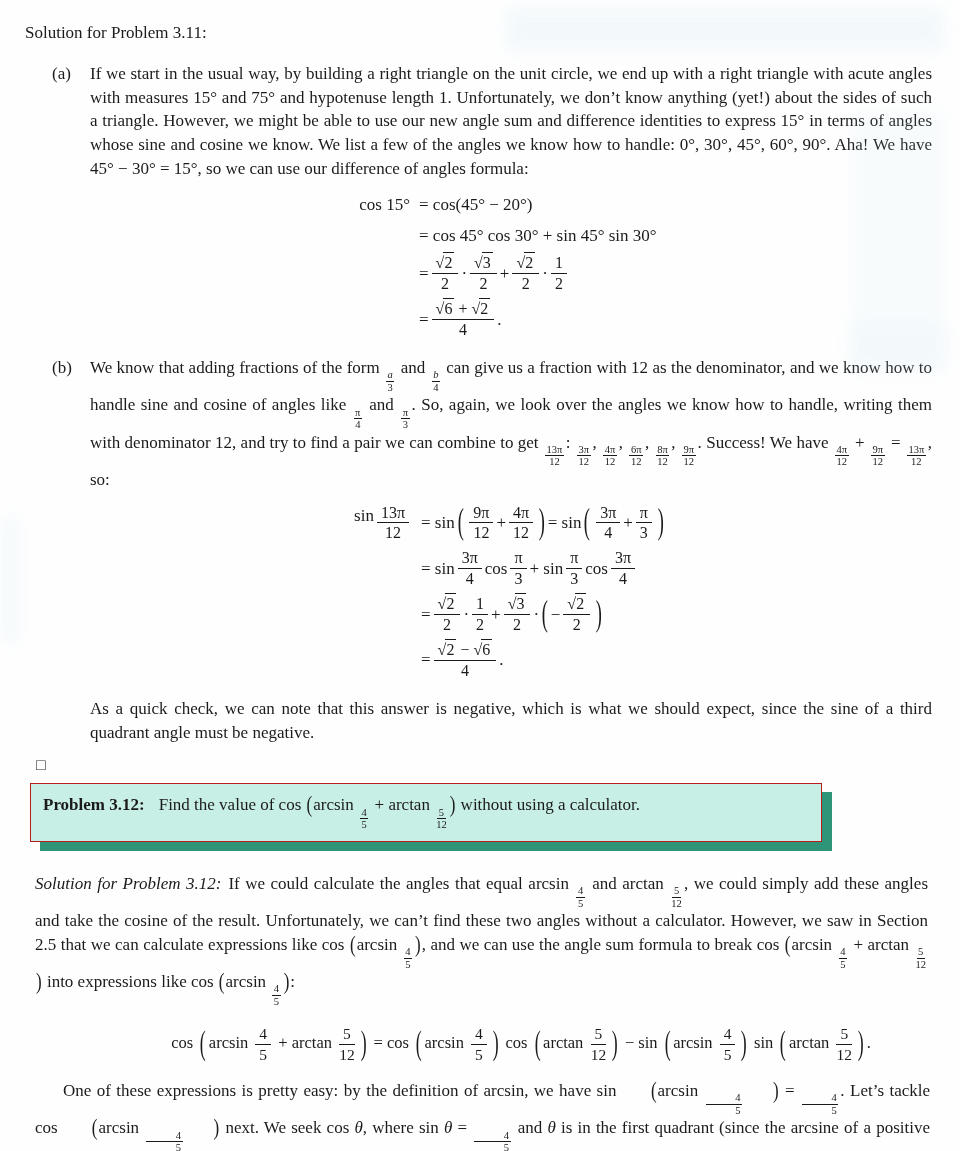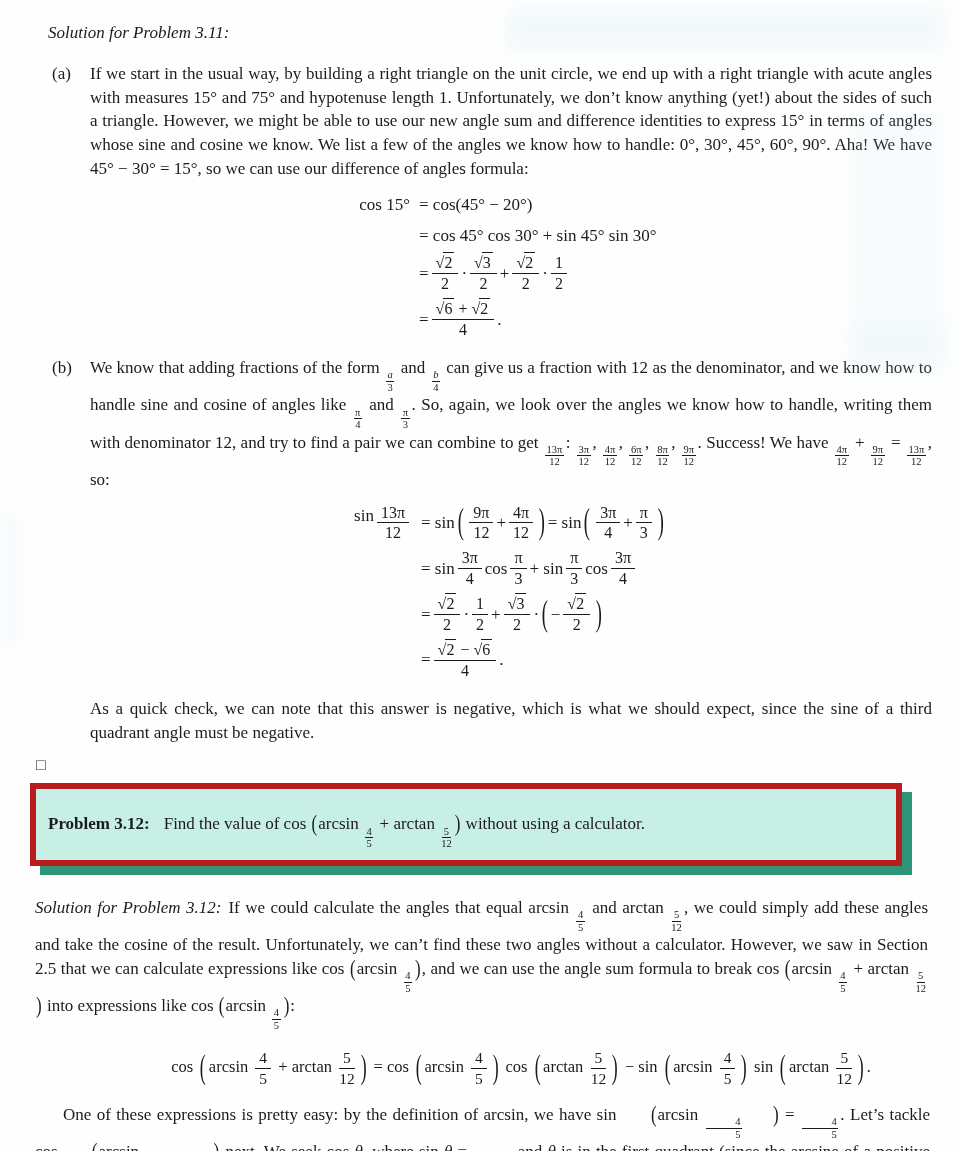--- a/index.html
+++ b/index.html
@@ -18,21 +18,21 @@
     font-size:17px;line-height:1.40;
   }
   .page{position:absolute;inset:0;}
   
   .ghost{position:absolute;background:var(--ghost);opacity:.16;filter:blur(7px);border-radius:8px;pointer-events:none;}
   .g1{left:505px;top:6px;width:440px;height:46px;}
   .g2{left:852px;top:112px;width:92px;height:210px;opacity:.10;}
   .g3{left:848px;top:320px;width:100px;height:52px;}
   .g4{left:0px;top:515px;width:20px;height:130px;opacity:.12;}
 
-  .sol-head{margin:21px 48px 0;font-style:italic;}
+  .sol-head{margin:21px 25px 0;}
   .para{display:flex;margin:17px 28px 0 52px;}
   .plabel{width:38px;flex:0 0 38px;}
   .ptext{flex:1;text-align:justify;}
   .closing{margin:17px 28px 0 90px;text-align:justify;}
 
   
   .eq{margin-top:12px;}
   .eq-a{margin-left:338px;}
   .eq-b{margin-left:330px;}
   .eqrow{display:flex;align-items:flex-start;margin:7px 0;}
@@ -52,25 +52,25 @@
   
   .sq{white-space:nowrap;}
   .sq .rad{border-top:1.4px solid #1a1a1a;padding:1px 2px 0 1px;margin-left:-1px;}
   
   .bp{display:inline-block;transform:scaleY(2.05) scaleX(1.08);margin:0 3px;font-weight:400;}
   .bps{display:inline-block;transform:scaleY(1.4);margin:0 1px;}
 
   .qed{margin:13px 0 0 36px;font-size:16px;color:#2d2d2d;line-height:1;}
 
   .problem-box{
-    margin:10px 0 0 30px;width:872px;
+    margin:10px 0 0 30px;width:792px;
     background:var(--box_fill);
-    border:6px solid #b91c1c;
+    border:1px solid #b91c1c;
     box-shadow:10px 9px 0 0 var(--box_shadow);
-    padding:23px 12px 10px;
+    padding:9px 12px 10px;
     white-space:nowrap;
   }
   .pblabel{font-weight:bold;margin-right:14px;}
 
   .sol312{margin:30px 32px 0 35px;text-align:justify;}
   .lead{font-style:italic;margin-right:7px;}
   .eq312{margin:18px 0 0 0;text-align:center;padding-left:82px;white-space:nowrap;font-size:16.5px;}
   .eq312 .fr{font-size:15.5px;}
   .para-ind{margin:16px 30px 0 35px;text-indent:28px;text-align:justify;}
 </style>

